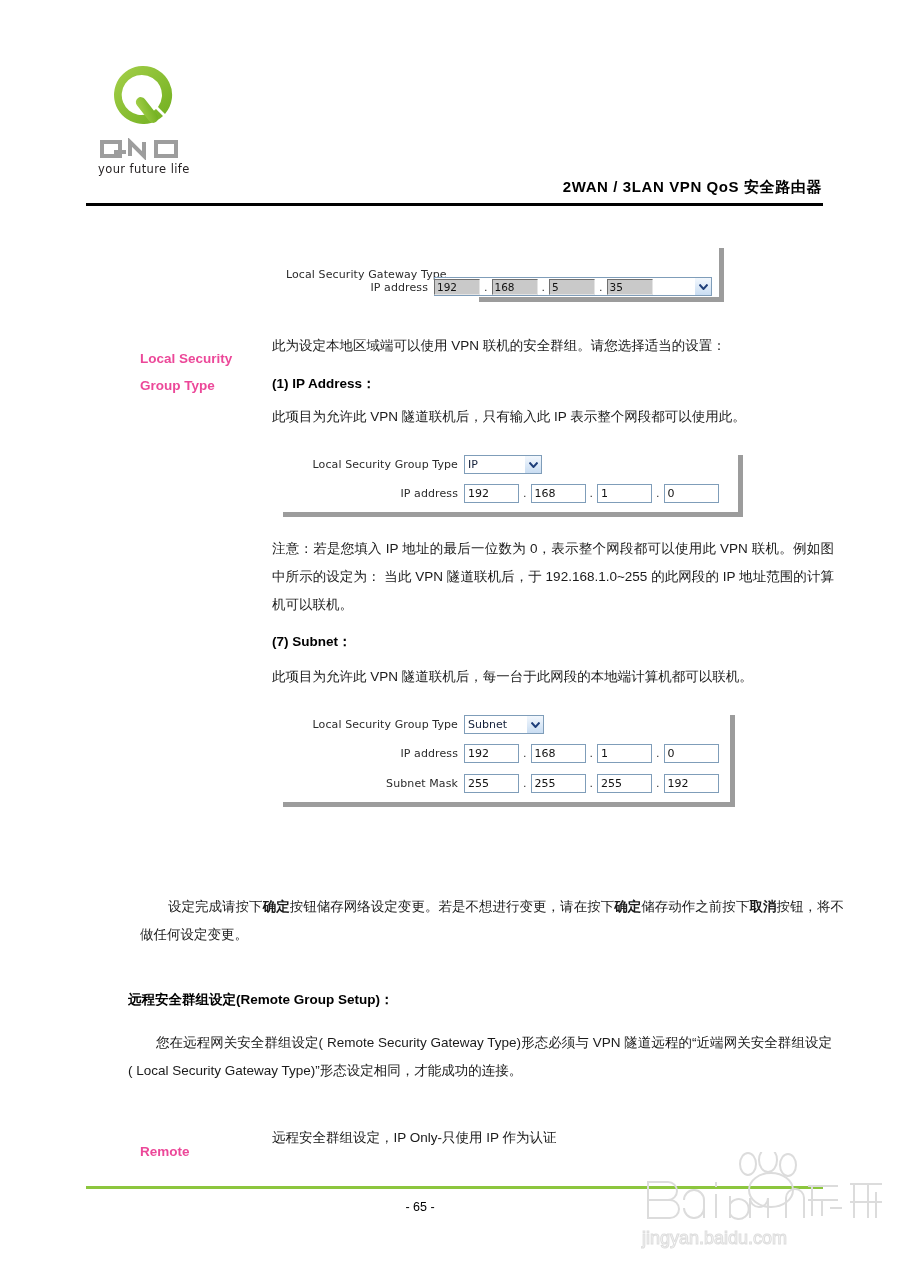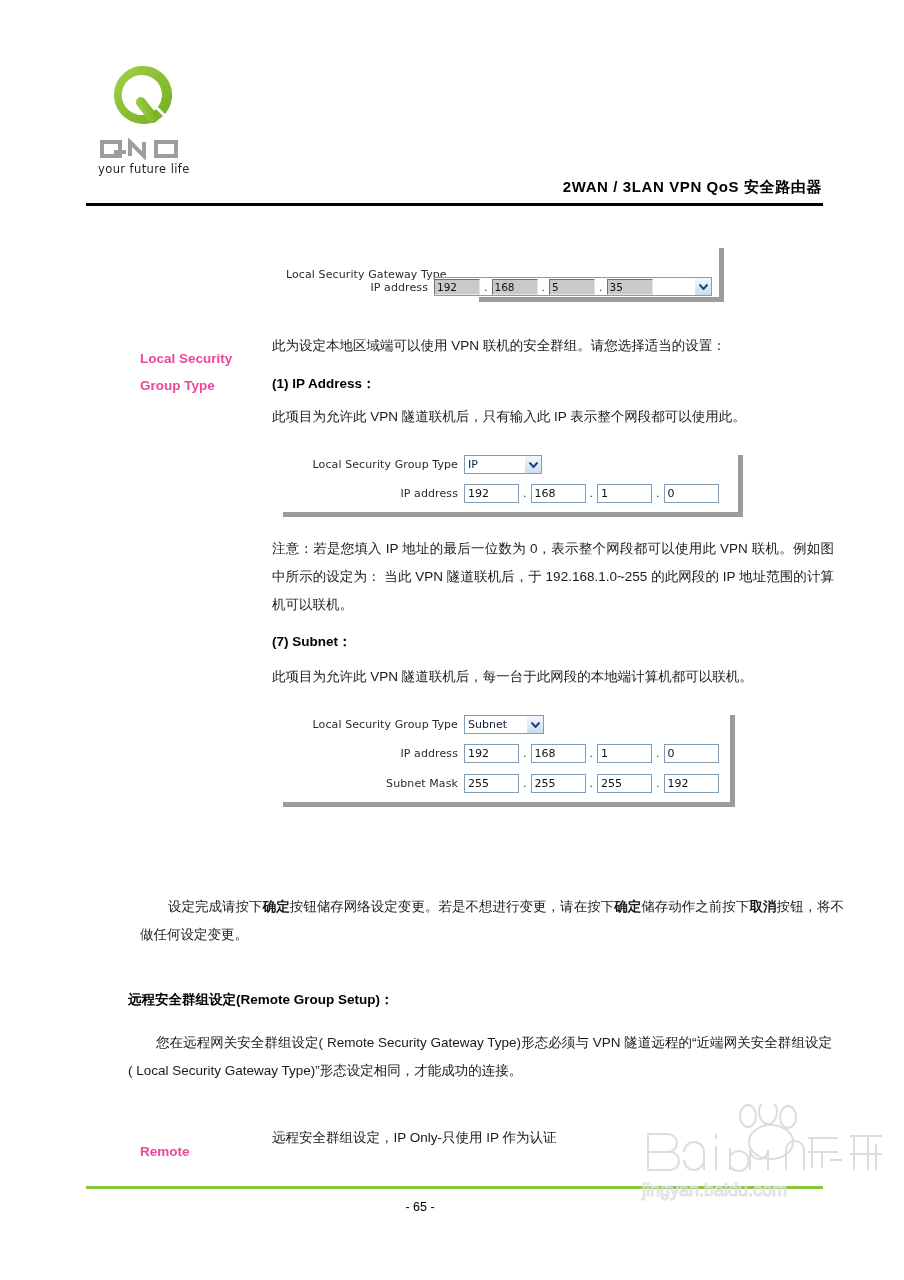--- a/index.html
+++ b/index.html
@@ -194,21 +194,21 @@
     left: 0;
     top: 1200px;
     width: 840px;
     text-align: center;
     font-size: 12.5px;
     color: #000;
   }
   .watermark {
     position: absolute;
     left: 640px;
-    top: 1104px;
+    top: 1152px;
     width: 250px;
     height: 100px;
     pointer-events: none;
   }
   .watermark svg { display: block; }
 </style>
 </head>
 <body>
 
 <div class="page">

